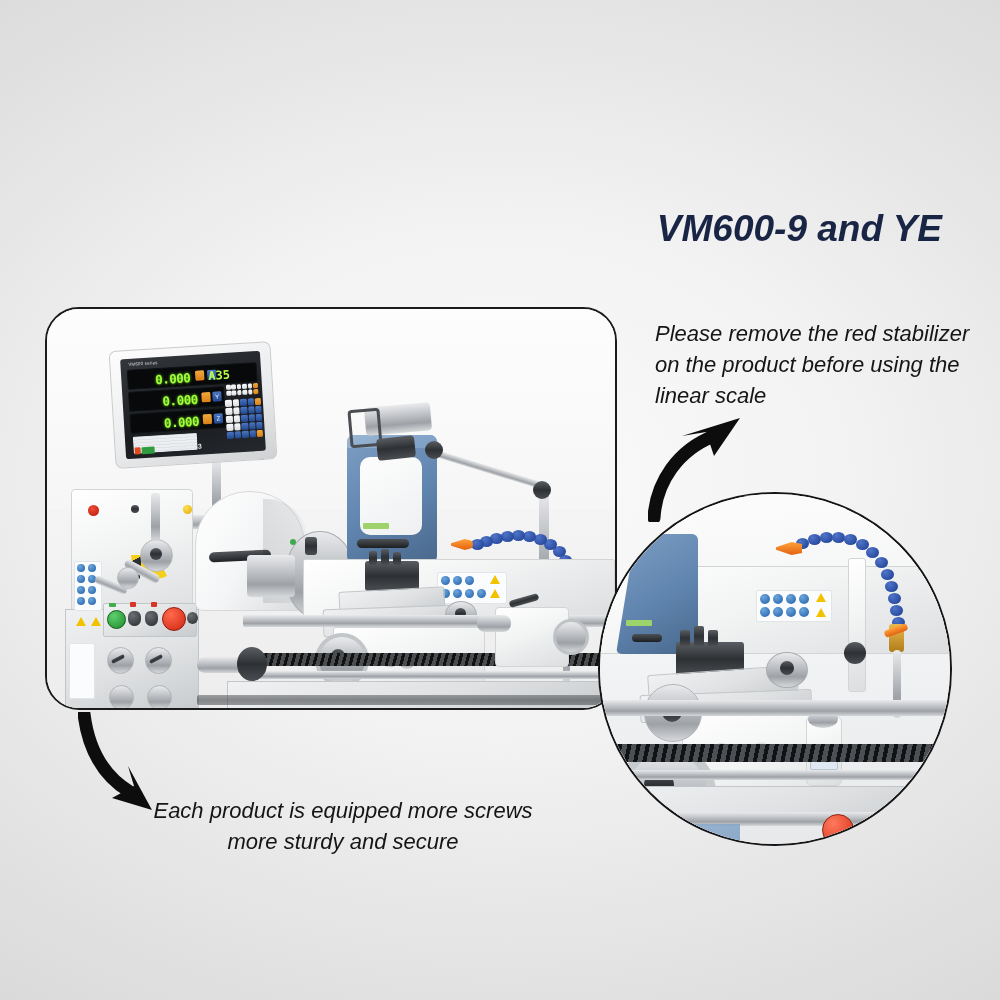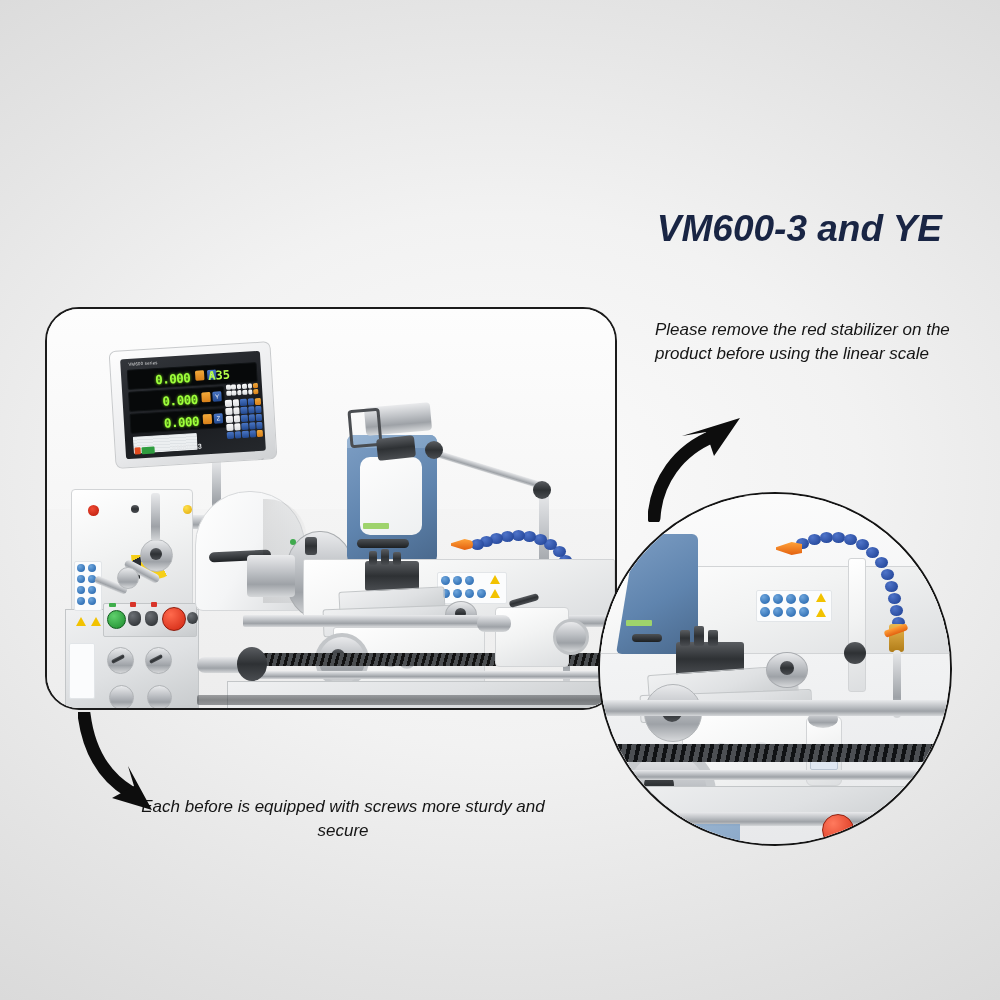--- a/index.html
+++ b/index.html
@@ -25,21 +25,21 @@
   }
   .subtitle{
     position:absolute;right:58px;top:208px;
     font-size:37px;font-weight:bold;font-style:italic;
     color:#192544;white-space:nowrap;
   }
 
   
   .note{
     position:absolute;
-    font-size:17px;font-style:italic;color:#151515;
+    font-size:22px;font-style:italic;color:#151515;
     line-height:1.42;
   }
   .note-top{left:655px;top:318px;width:330px;text-align:left;}
   .note-bottom{left:133px;top:795px;width:420px;text-align:center;}
 
   .arrow{position:absolute;}
   .arrow-up{left:648px;top:412px;width:120px;height:110px;}
   .arrow-down{left:78px;top:712px;width:110px;height:108px;}
 
   
@@ -101,29 +101,29 @@
   .key{background:linear-gradient(180deg,#fbfbfb,#dcdee0);border-radius:1.5px;}
   .key-b{background:linear-gradient(180deg,#4a76c4,#22488f);border-radius:1.5px;}
   .key-o{background:linear-gradient(180deg,#f2a93a,#d8801a);border-radius:1.5px;}
   .brandtxt{font-size:4.4px;color:#d9dadb;font-family:"Liberation Sans",sans-serif;letter-spacing:.2px;}
 </style>
 </head>
 <body>
 
 <div id="stage">
 
-  <div class="subtitle">VM600-3 and YE</div>
+  <div class="subtitle">VM600-9 and YE</div>
 
   <div class="note note-top">Please remove the red stabilizer on the product before using the linear scale</div>
   <svg class="arrow arrow-up" viewBox="0 0 120 110">
     <path d="M6,106 C8,70 30,38 66,24" stroke="#0d0d0d" stroke-width="13" fill="none" stroke-linecap="round"></path>
     <path d="M92,6 L66,44 L58,20 L34,24 Z" fill="#0d0d0d"></path>
   </svg>
 
-  <div class="note note-bottom">Each before is equipped with screws more sturdy and secure</div>
+  <div class="note note-bottom">Each product is equipped more screws more sturdy and secure</div>
   <svg class="arrow arrow-down" viewBox="0 0 110 108">
     <path d="M6,2 C10,34 22,62 52,80" stroke="#0d0d0d" stroke-width="13" fill="none" stroke-linecap="round"></path>
     <path d="M74,98 L34,86 L56,74 L50,54 Z" fill="#0d0d0d"></path>
   </svg>
 
   <div class="photo-panel">
     <div class="scene">
 
       <div class="px bg-wall"></div>
       <div class="px bg-floor"></div>

